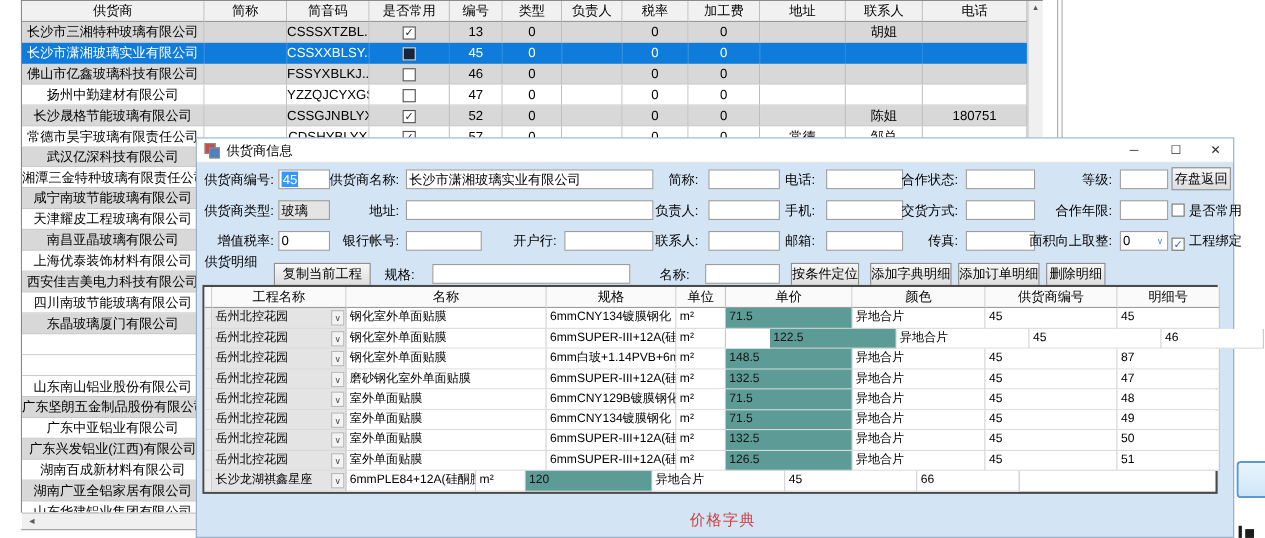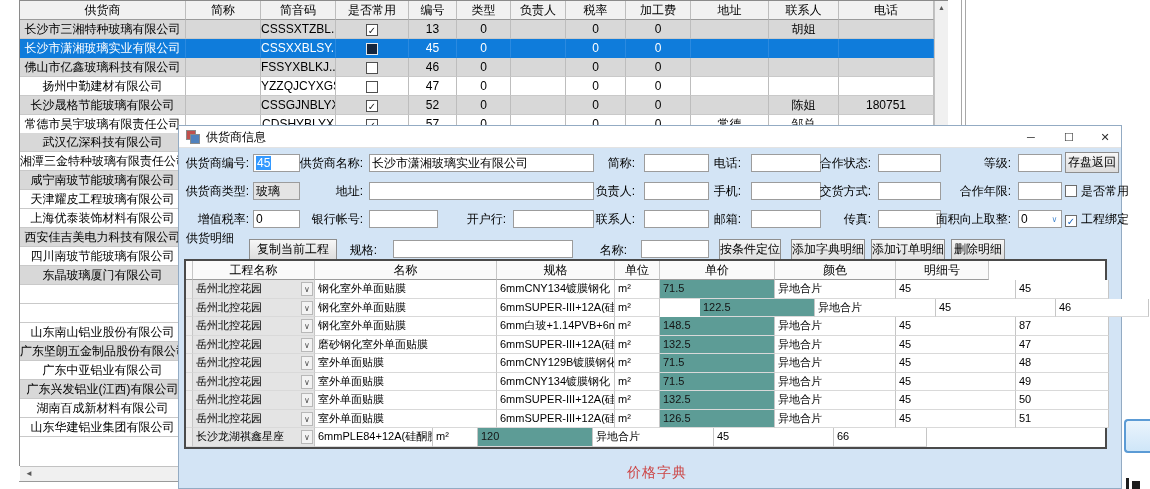--- a/index.html
+++ b/index.html
@@ -176,31 +176,33 @@
     <div id="btvscroll">
       <span class="up">▲</span>
     </div>
   </div>
 
   <div id="leftrows">
       <div class="lrow gray">武汉亿深科技有限公司</div>
       <div class="lrow ">湘潭三金特种玻璃有限责任公司</div>
       <div class="lrow gray">咸宁南玻节能玻璃有限公司</div>
       <div class="lrow ">天津耀皮工程玻璃有限公司</div>
+      <div class="lrow gray">南昌亚晶玻璃有限公司</div>
       <div class="lrow ">上海优泰装饰材料有限公司</div>
       <div class="lrow gray">西安佳吉美电力科技有限公司</div>
       <div class="lrow ">四川南玻节能玻璃有限公司</div>
       <div class="lrow gray">东晶玻璃厦门有限公司</div>
       <div class="lrow "></div>
       <div class="lrow "></div>
       <div class="lrow ">山东南山铝业股份有限公司</div>
       <div class="lrow gray">广东坚朗五金制品股份有限公司</div>
       <div class="lrow ">广东中亚铝业有限公司</div>
       <div class="lrow gray">广东兴发铝业(江西)有限公司</div>
       <div class="lrow ">湖南百成新材料有限公司</div>
+      <div class="lrow gray">湖南广亚全铝家居有限公司</div>
       <div class="lrow ">山东华建铝业集团有限公司</div>
     </div>
   <div id="hscroll">
     <span class="lt">◄</span>
   </div>
   <div id="panelbottom"></div>
   <div id="winedge"></div>
 
   <div id="dialog">
     <div id="titlebar">
@@ -269,20 +271,21 @@
 
       <div id="grid">
         <div class="g-hrow" id="g-hrow">
             <div class="g-cell g-strip" style="width: 7px;"></div>
             <div class="g-cell" style="width: 122px;">工程名称</div>
             <div class="g-cell" style="width: 182px;">名称</div>
             <div class="g-cell" style="width: 118px;">规格</div>
             <div class="g-cell" style="width: 45px;">单位</div>
             <div class="g-cell" style="width: 115px;">单价</div>
             <div class="g-cell" style="width: 121px;">颜色</div>
+            <div class="g-cell" style="width: 120px;">供货商编号</div>
             <div class="g-cell" style="width: 93px;">明细号</div>
           </div>
         <div id="g-rows">
             <div class="g-row">
               <div class="g-cell g-strip" style="width: 7px;"></div>
               <div class="g-cell g-combo" style="width: 122px;"><span>岳州北控花园</span><div class="ar">∨</div></div>
               <div class="g-cell" style="width: 182px;">钢化室外单面贴膜</div>
               <div class="g-cell" style="width: 118px;">6mmCNY134镀膜钢化</div>
               <div class="g-cell" style="width: 45px;">m²</div>
               <div class="g-cell g-price" style="width: 115px;">71.5</div>

